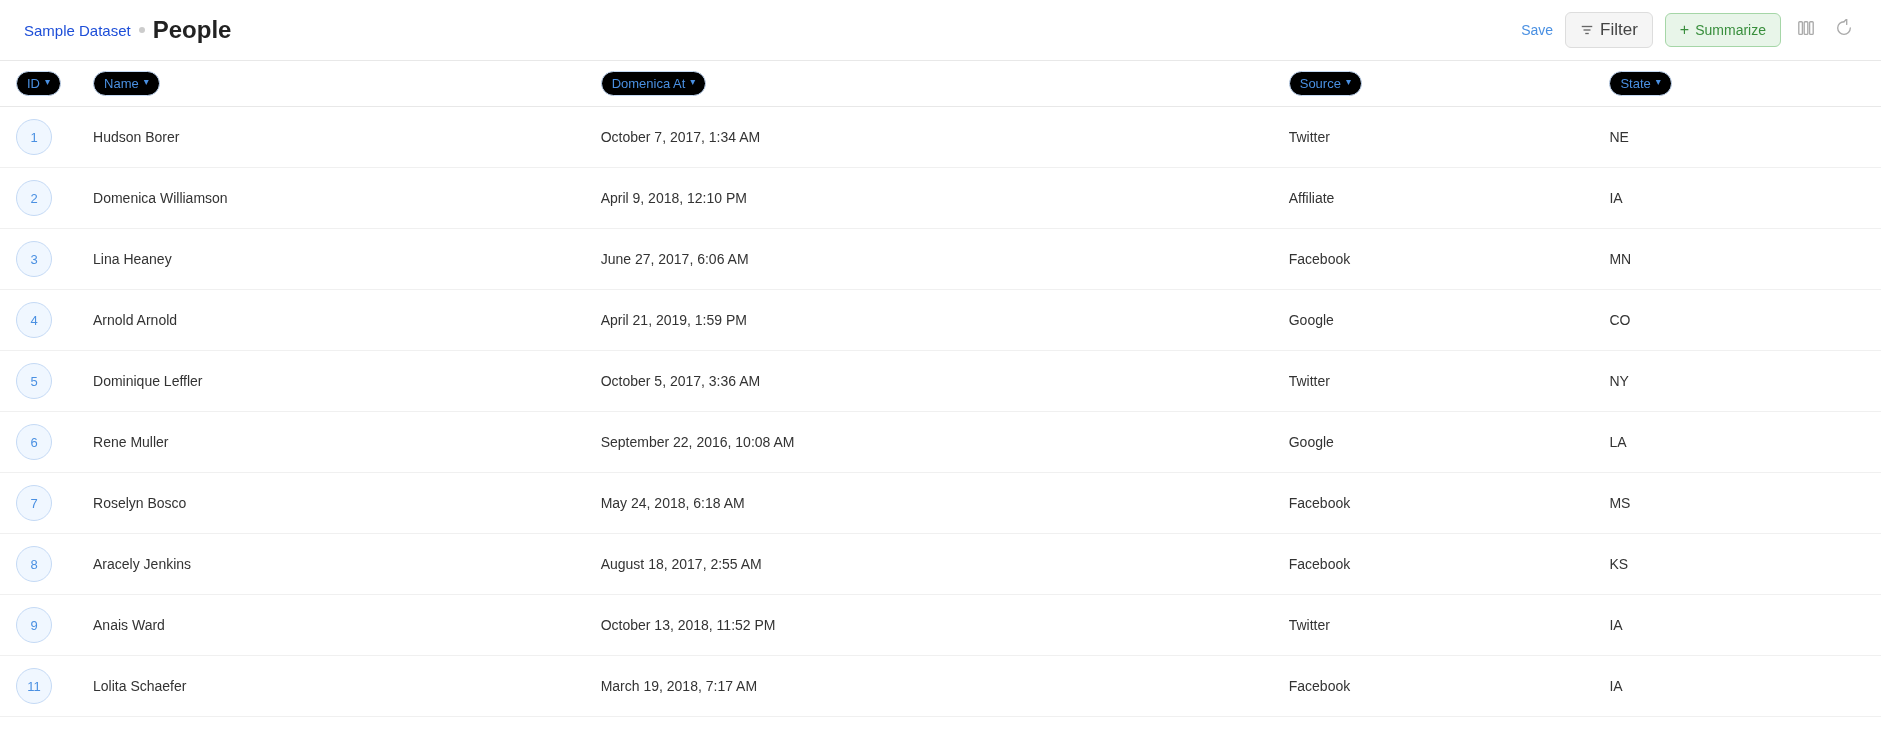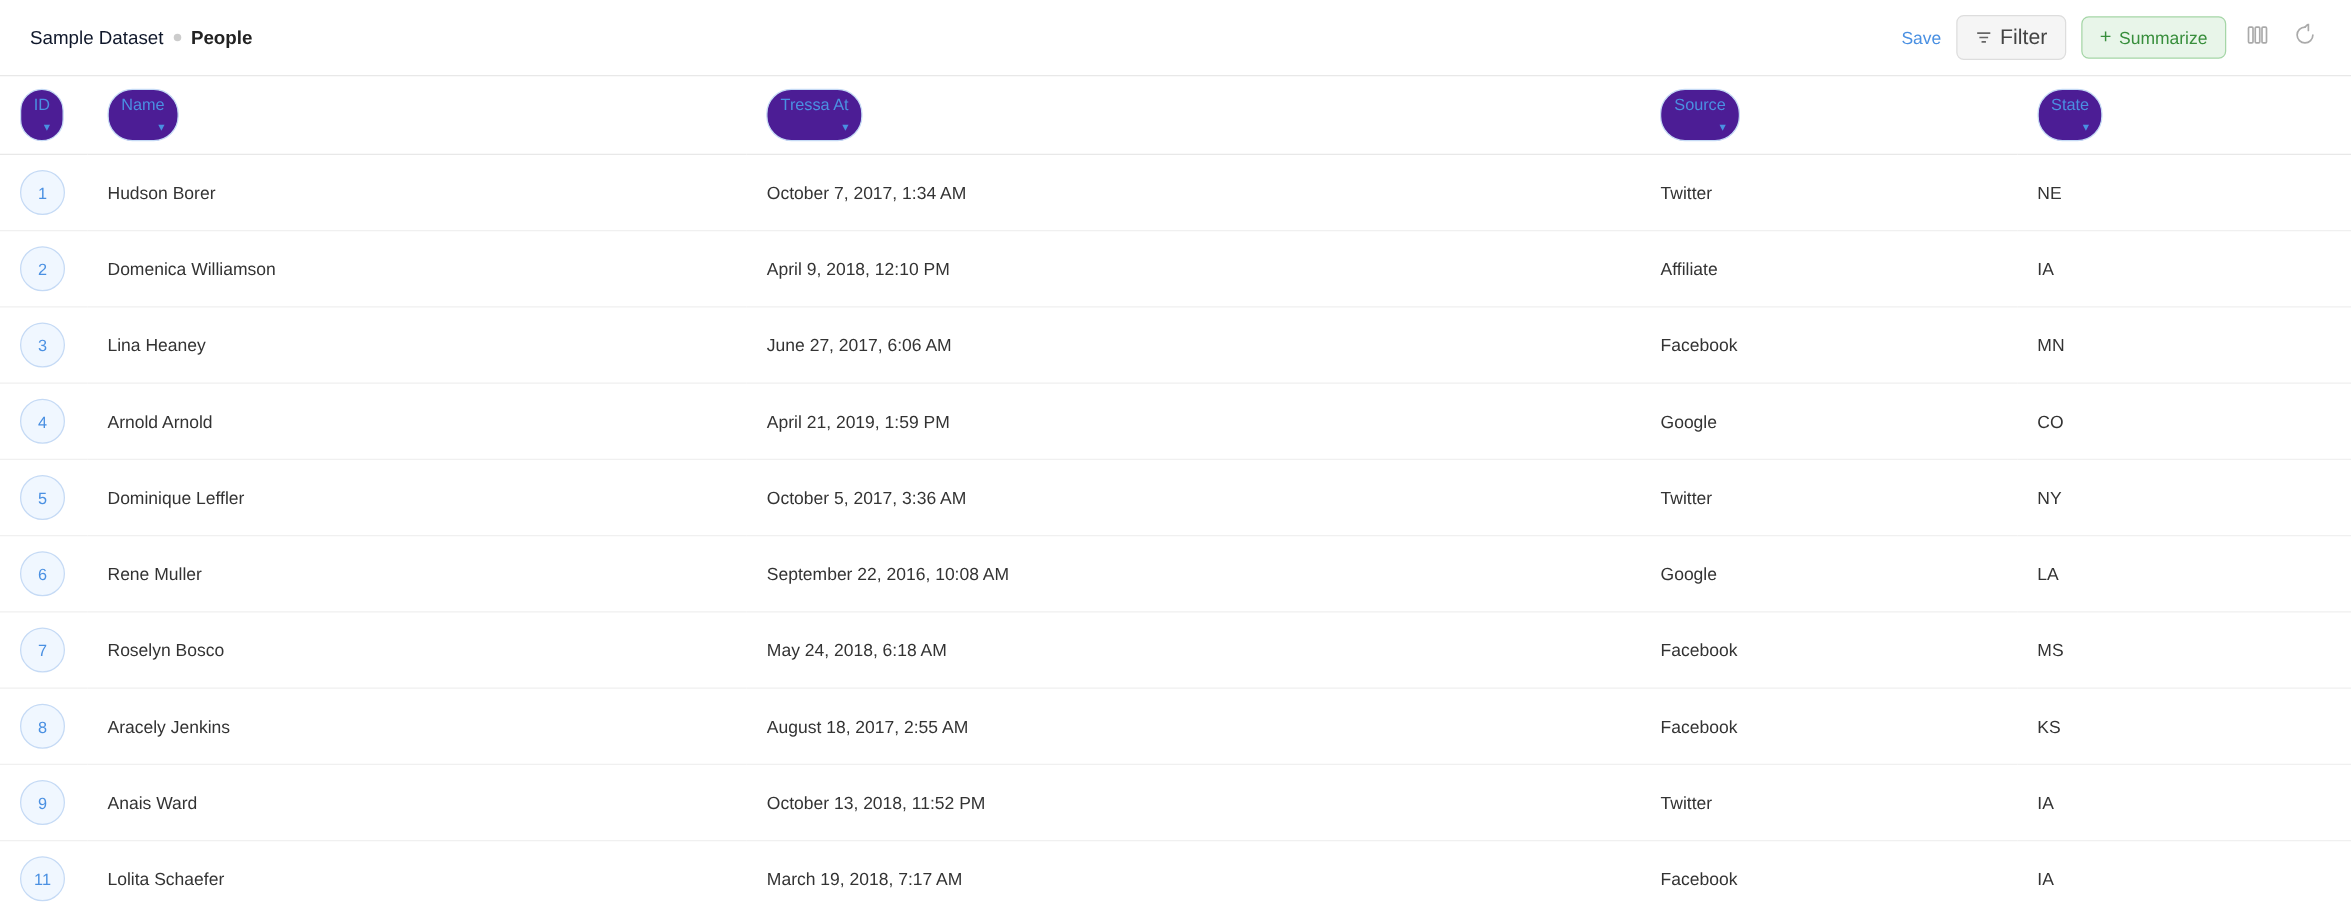--- a/index.html
+++ b/index.html
@@ -12,33 +12,33 @@
       justify-content: space-between;
       padding: 12px 24px;
       border-bottom: 1px solid #e8e8e8;
     }
     .header-left {
       display: flex;
       align-items: center;
       gap: 8px;
     }
     .dataset-name {
-      color: #0f172a;
+      color: #1d4ed8;
       font-size: 15px;
       font-weight: 400;
     }
     .dot {
       width: 6px;
       height: 6px;
       background: #ccc;
       border-radius: 50%;
       display: inline-block;
     }
     .page-title {
-      font-size: 15px;
+      font-size: 24px;
       font-weight: 700;
       color: #222;
     }
     .header-right {
       display: flex;
       align-items: center;
       gap: 12px;
     }
     .btn-save {
       background: none;
@@ -95,31 +95,30 @@
       border-bottom: 1px solid #e8e8e8;
     }
     th {
       padding: 10px 16px;
       text-align: left;
       font-weight: 500;
       white-space: nowrap;
     }
     .col-header-btn {
       display: inline-flex;
-      align-items: flex-end;
+      align-items: flex-start;
       gap: 5px;
       border: 1px solid #c5daf5;
       border-radius: 20px;
       padding: 4px 10px;
-      background: #4c1d95;
+      background: #000000;
       color: #4a90e2;
       font-size: 13px;
       font-weight: 500;
       cursor: pointer;
-      flex-direction: column;
     }
     .col-header-btn .chevron {
       font-size: 10px;
       color: #4a90e2;
     }
     tbody tr {
       border-bottom: 1px solid #f0f0f0;
     }
     td {
       padding: 12px 16px;
@@ -193,21 +192,21 @@
           </button>
         </th>
         <th>
           <button class="col-header-btn">
             <span>Name</span>
             <span class="chevron">▾</span>
           </button>
         </th>
         <th>
           <button class="col-header-btn">
-            <span>Tressa At</span>
+            <span>Domenica At</span>
             <span class="chevron">▾</span>
           </button>
         </th>
         <th>
           <button class="col-header-btn">
             <span>Source</span>
             <span class="chevron">▾</span>
           </button>
         </th>
         <th>

